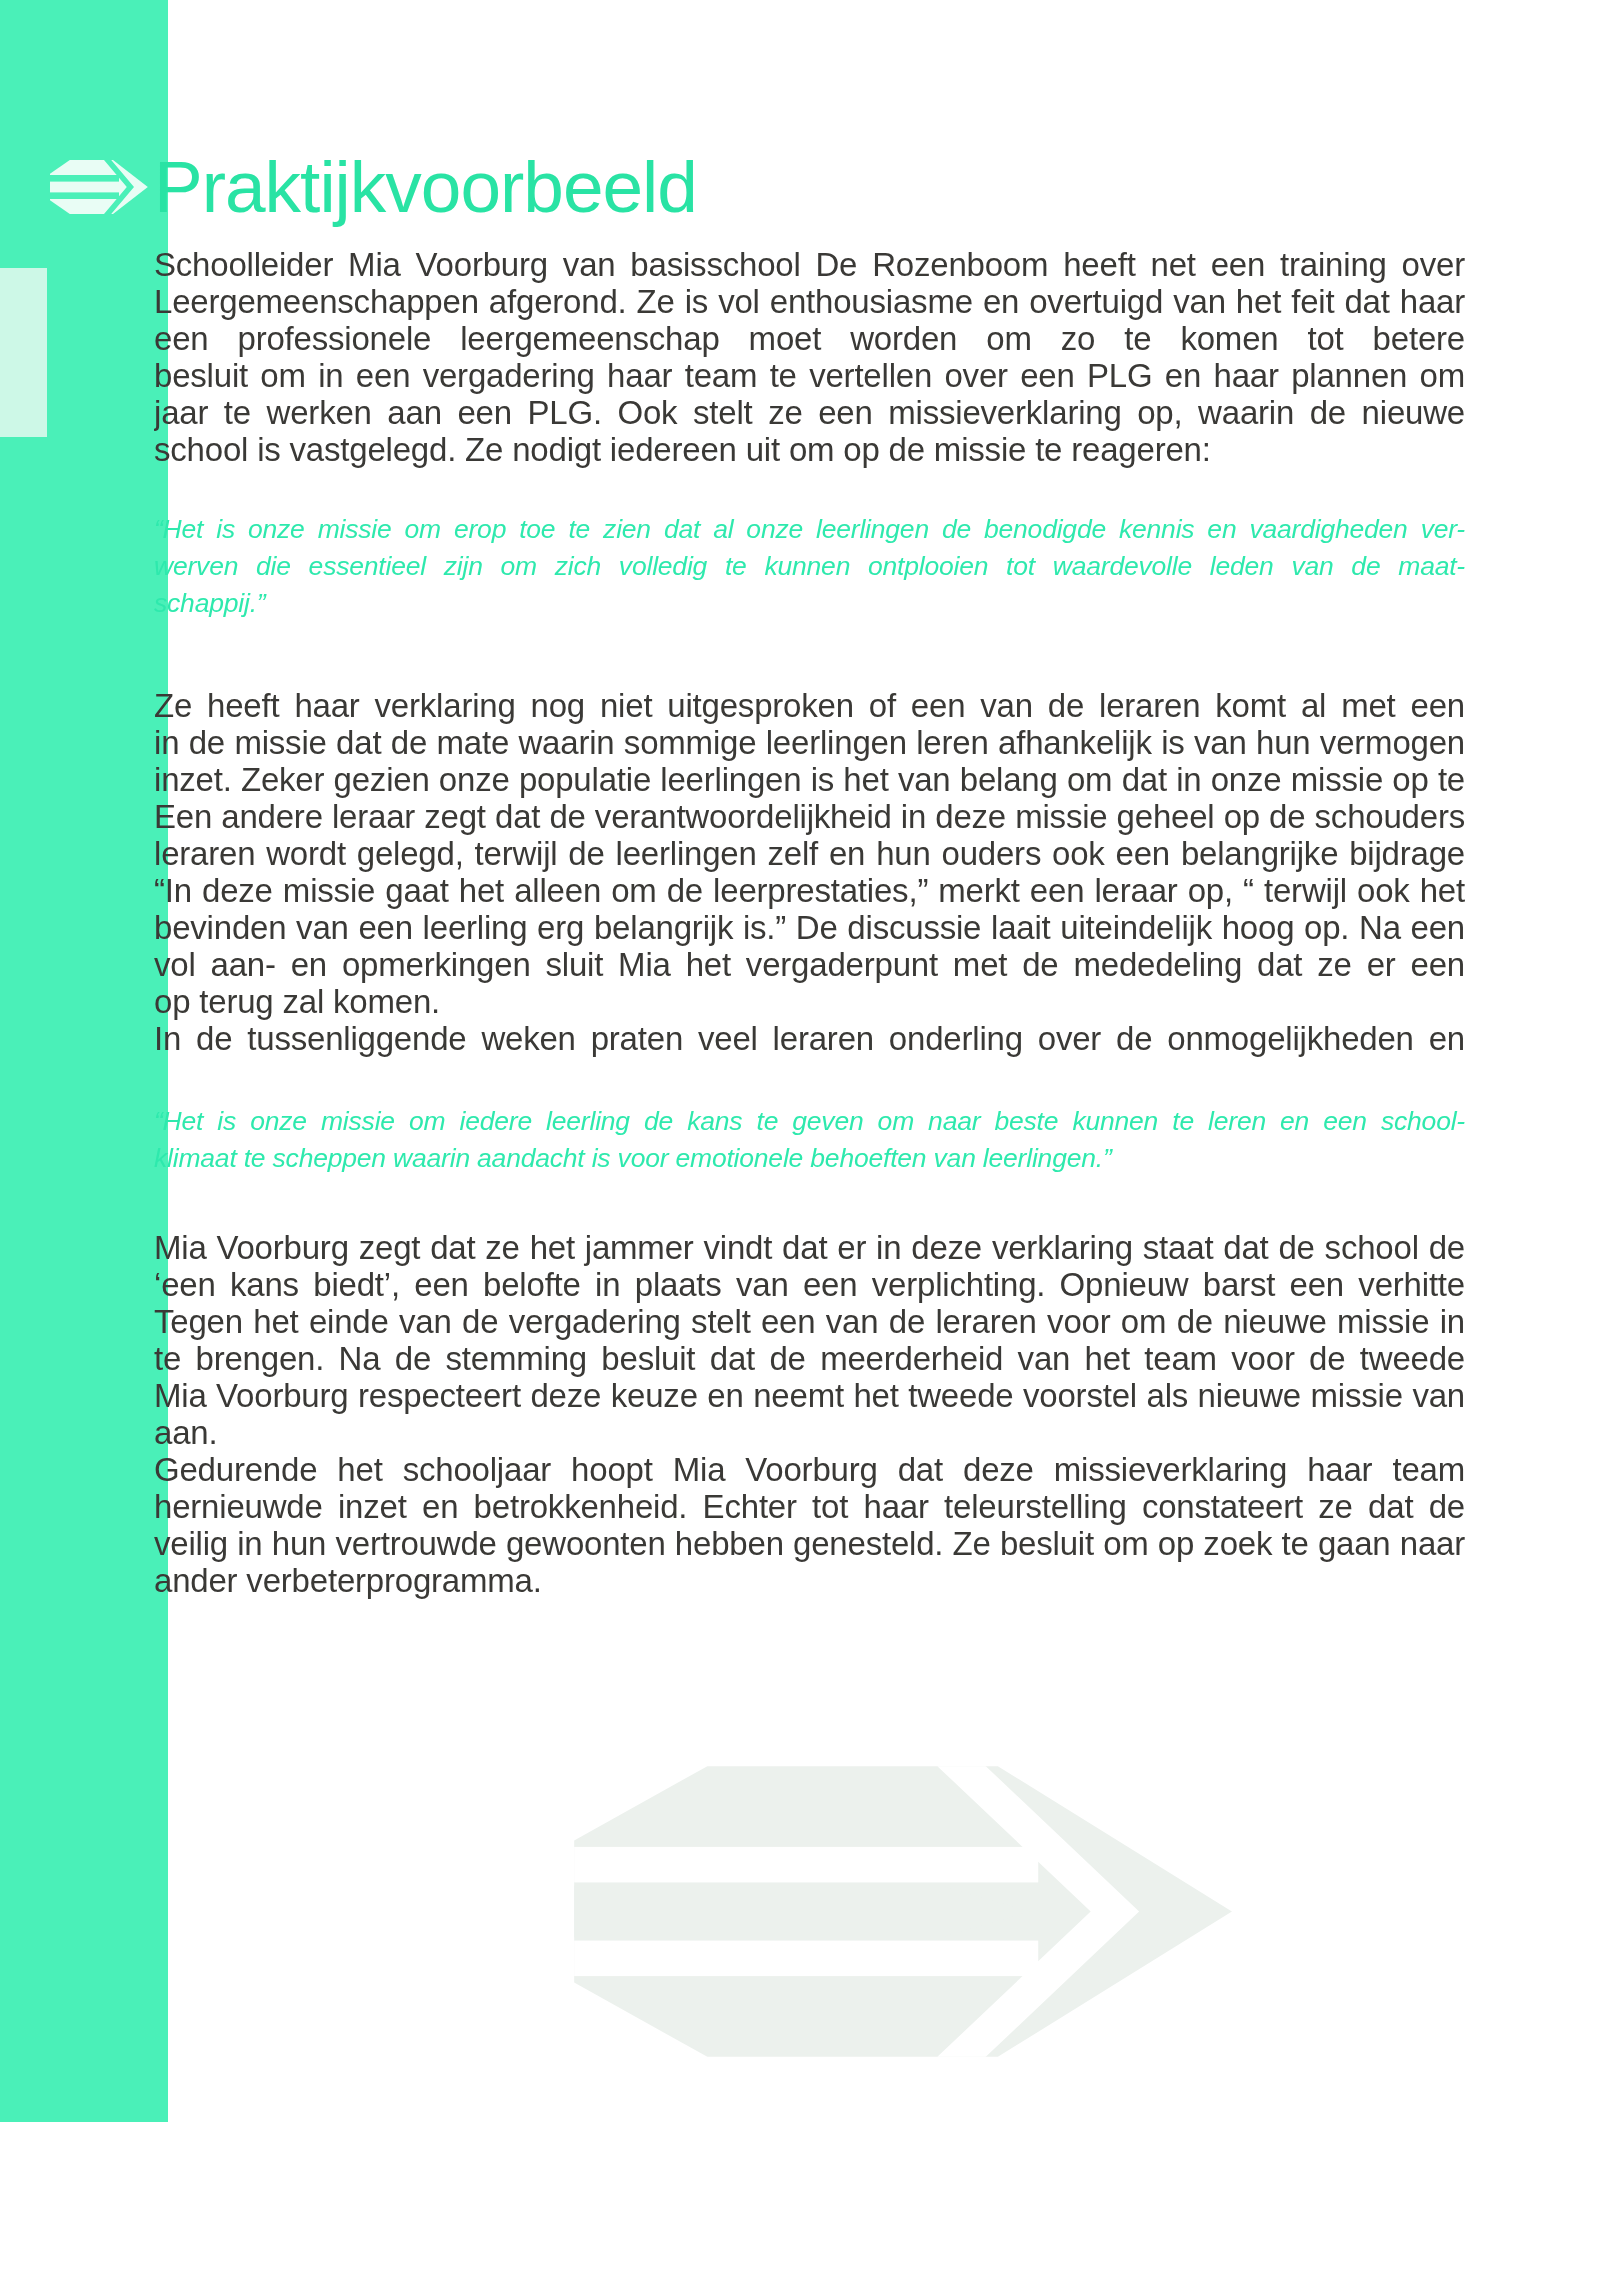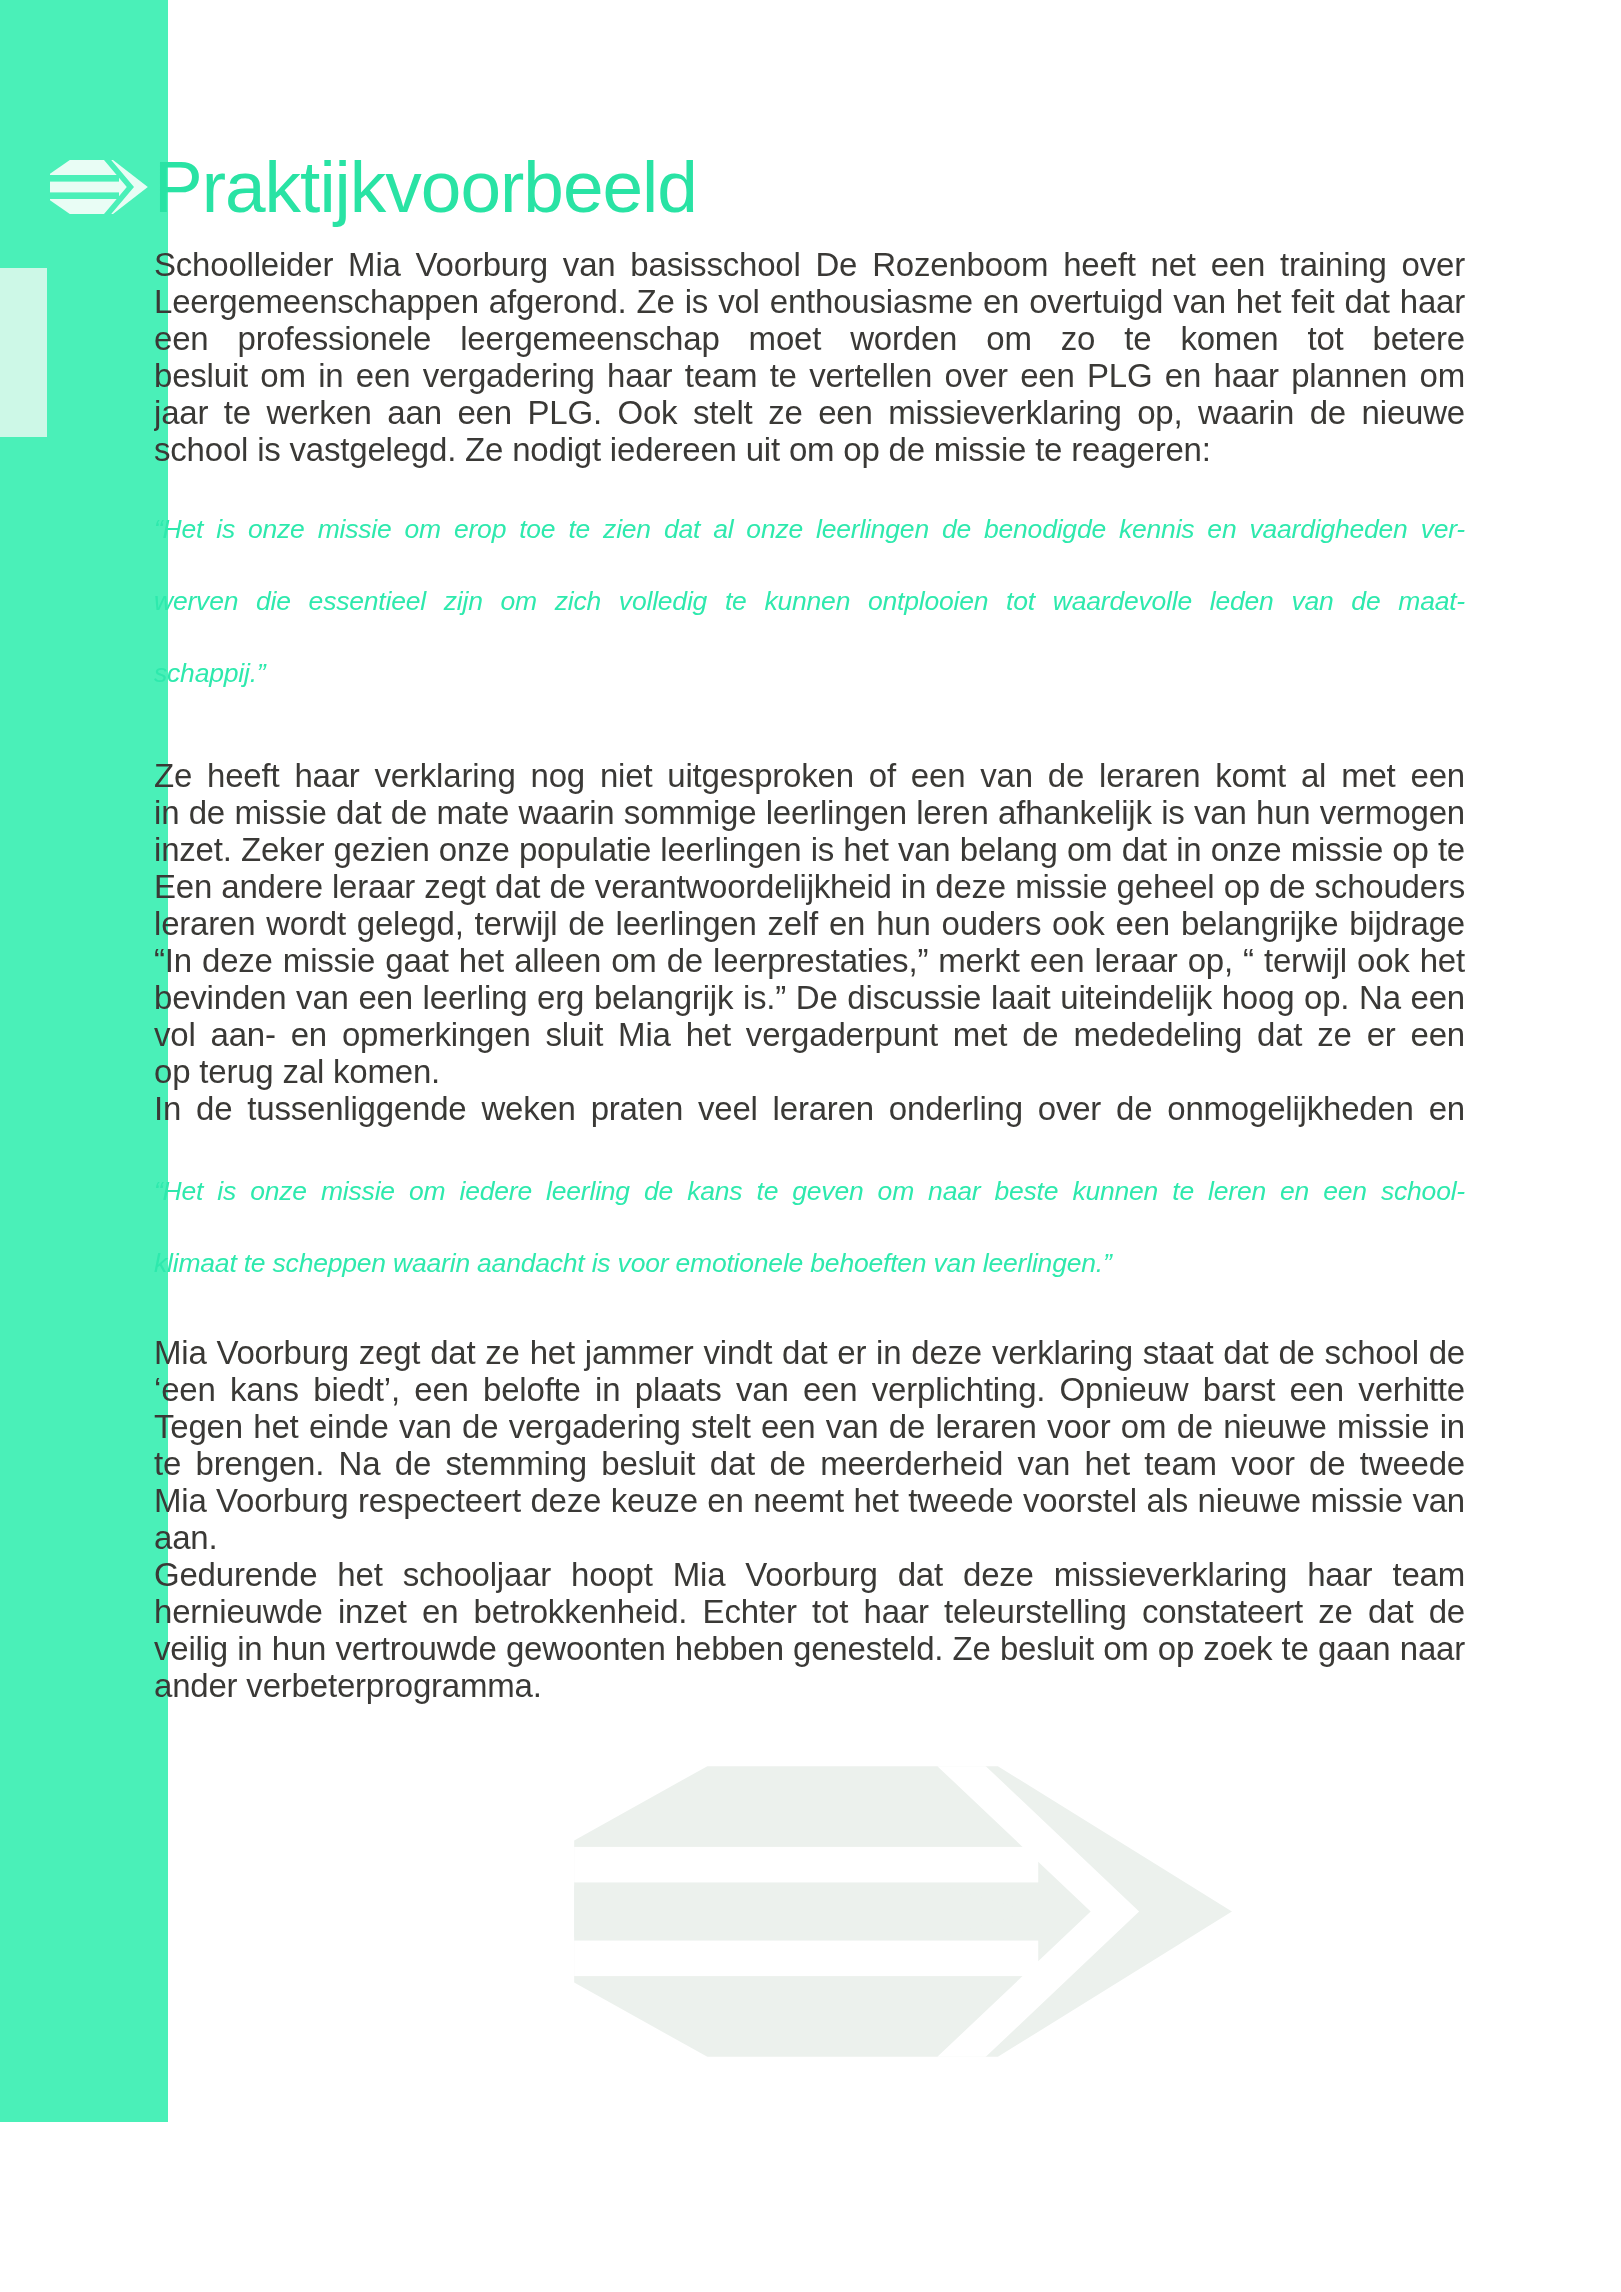--- a/index.html
+++ b/index.html
@@ -33,21 +33,21 @@
     color:var(--title-teal);white-space:nowrap;
   }
   .blocks{position:absolute;left:0;top:0;width:1311px;}
   .line{
     height:37px;line-height:37px;font-size:33px;letter-spacing:-0.2px;
     color:var(--body-dark);
     text-align:justify;text-align-last:justify;overflow:hidden;
   }
   .line.ragged{text-align-last:left;}
   .block.quote .line{
-    color:var(--quote-teal);font-style:italic;font-size:26.5px;margin-top:35px;
+    color:var(--quote-teal);font-style:italic;font-size:26.5px;
   }
   .b0{margin-top:246px;}
   .b1{margin-top:43px;}
   .b2{margin-top:65px;}
   .b3{margin-top:46px;}
   .b4{margin-top:52px;}
   .footer{
     position:absolute;left:154px;top:2194px;height:31px;
     font-size:28px;line-height:31px;white-space:nowrap;
   }

